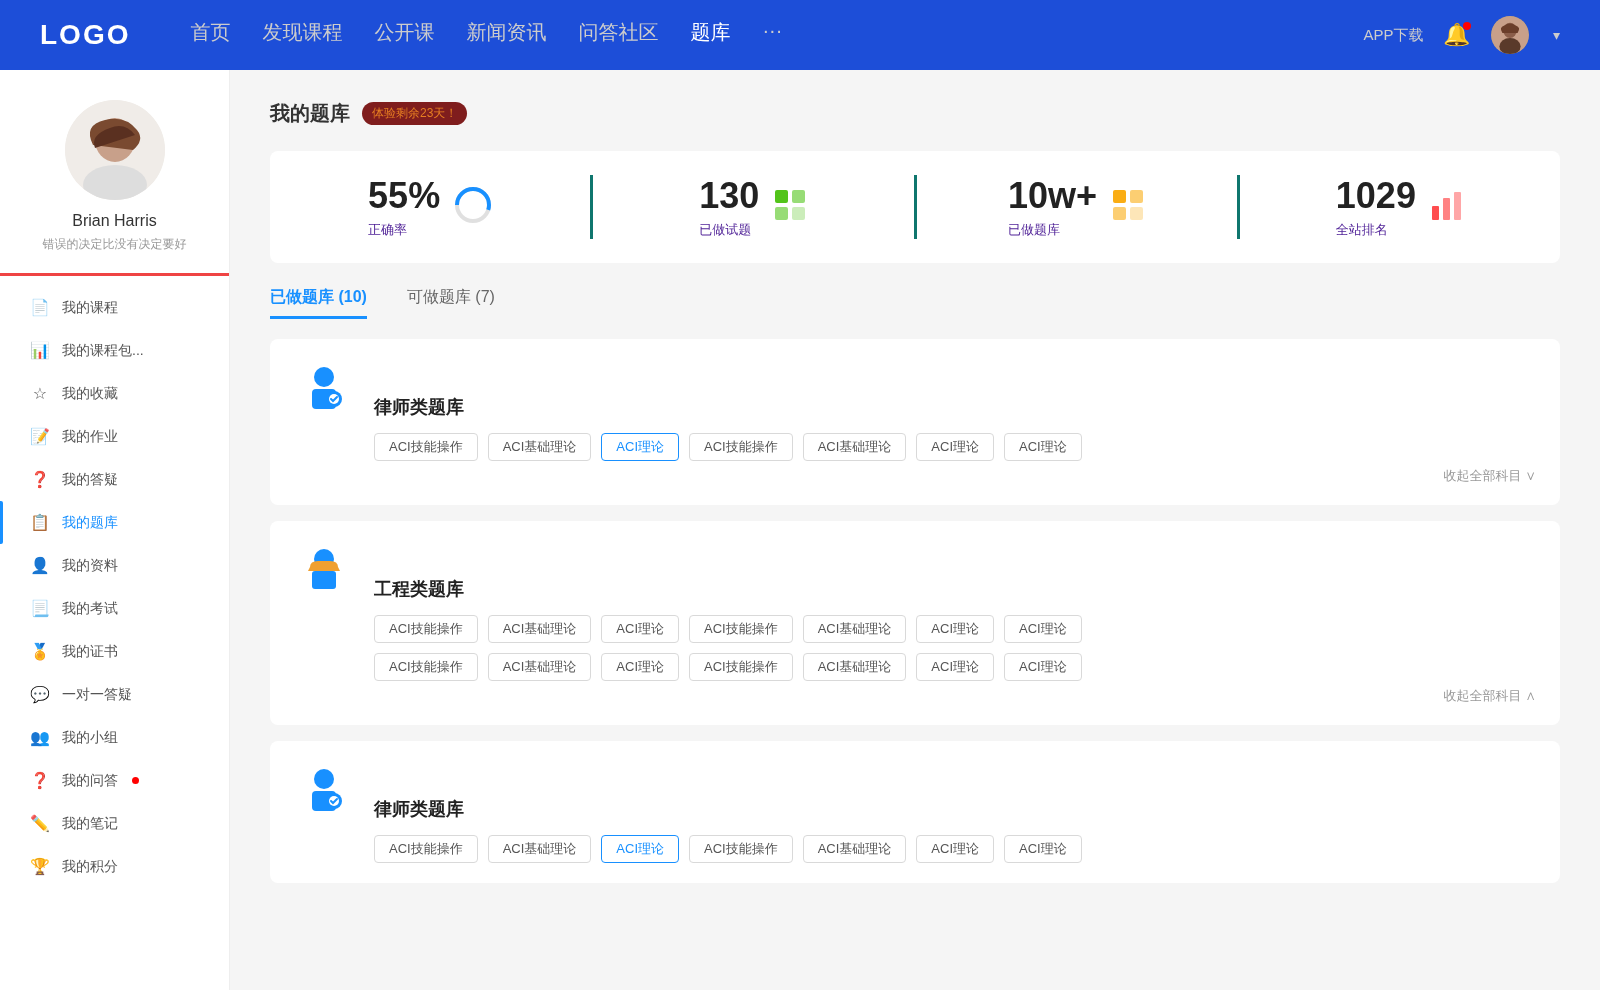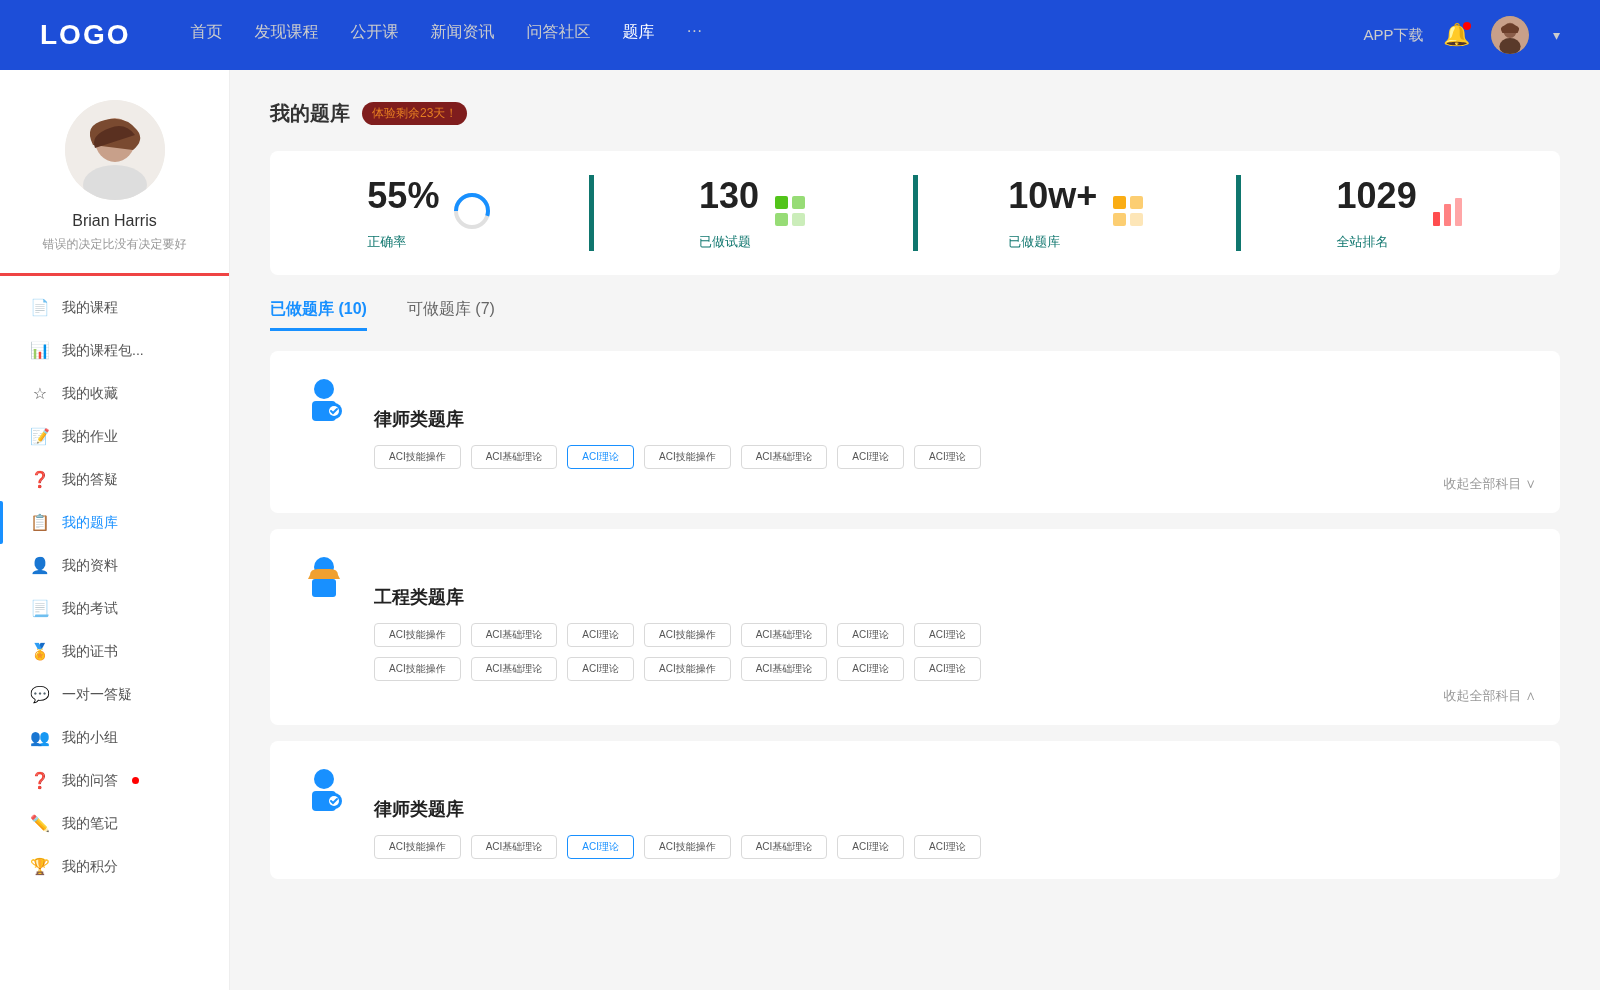--- a/index.html
+++ b/index.html
@@ -21,21 +21,21 @@
       letter-spacing: 2px;
       margin-right: 20px;
     }
     .nav-links {
       display: flex;
       gap: 32px;
       flex: 1;
     }
     .nav-link {
       color: #ccc;
-      font-size: 16px;
+      font-size: 20px;
       cursor: pointer;
       white-space: nowrap;
     }
     .nav-link.active { color: #fff; }
     .nav-link-active-bar {
       height: 3px;
       background: #1890ff;
       border-radius: 2px;
       margin-top: 2px;
     }
@@ -183,32 +183,32 @@
       border-radius: 8px;
       margin-bottom: 24px;
       padding: 24px 0;
     }
     .stat-item {
       flex: 1;
       display: flex;
       align-items: center;
       justify-content: center;
       gap: 14px;
-      border-right: 5px solid #0f766e;
+      border-right: 3px solid #0f766e;
     }
     .stat-item:last-child { border-right: none; }
     .stat-value {
       font-size: 36px;
       font-weight: 600;
       color: #222;
     }
     .stat-label {
       font-size: 13px;
-      color: #0f766e;
-      margin-top: 16px;
+      color: #4c1d95;
+      margin-top: 4px;
     }
 
     
     .tabs {
       display: flex;
       gap: 40px;
       margin-bottom: 20px;
     }
     .tab {
       font-size: 16px;
@@ -248,21 +248,21 @@
     .quiz-tags {
       display: flex;
       flex-wrap: wrap;
       gap: 10px;
       margin-left: 80px;
     }
     .quiz-tag {
       border: 1px solid #d9d9d9;
       border-radius: 4px;
       padding: 4px 14px;
-      font-size: 10px;
+      font-size: 13px;
       color: #555;
       cursor: pointer;
     }
     .quiz-tag.active {
       border-color: #1890ff;
       color: #1890ff;
     }
     .quiz-expand {
       text-align: right;
       color: #999;

